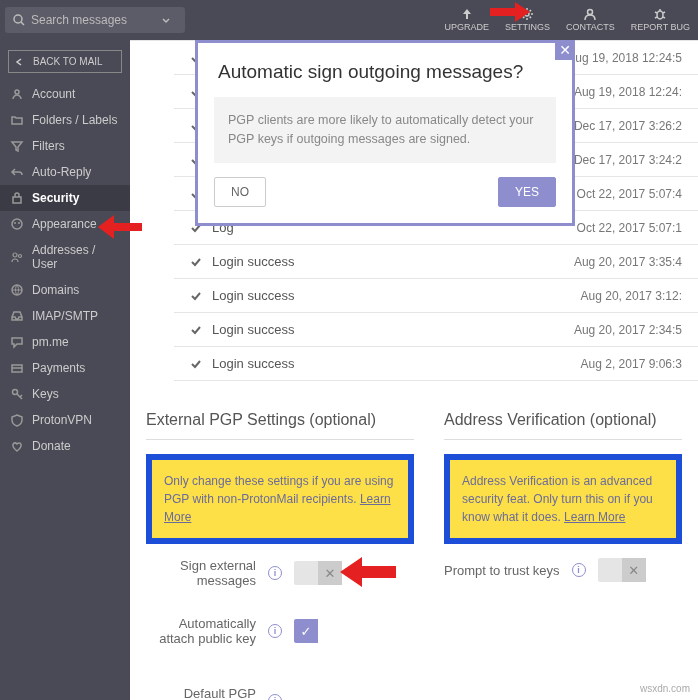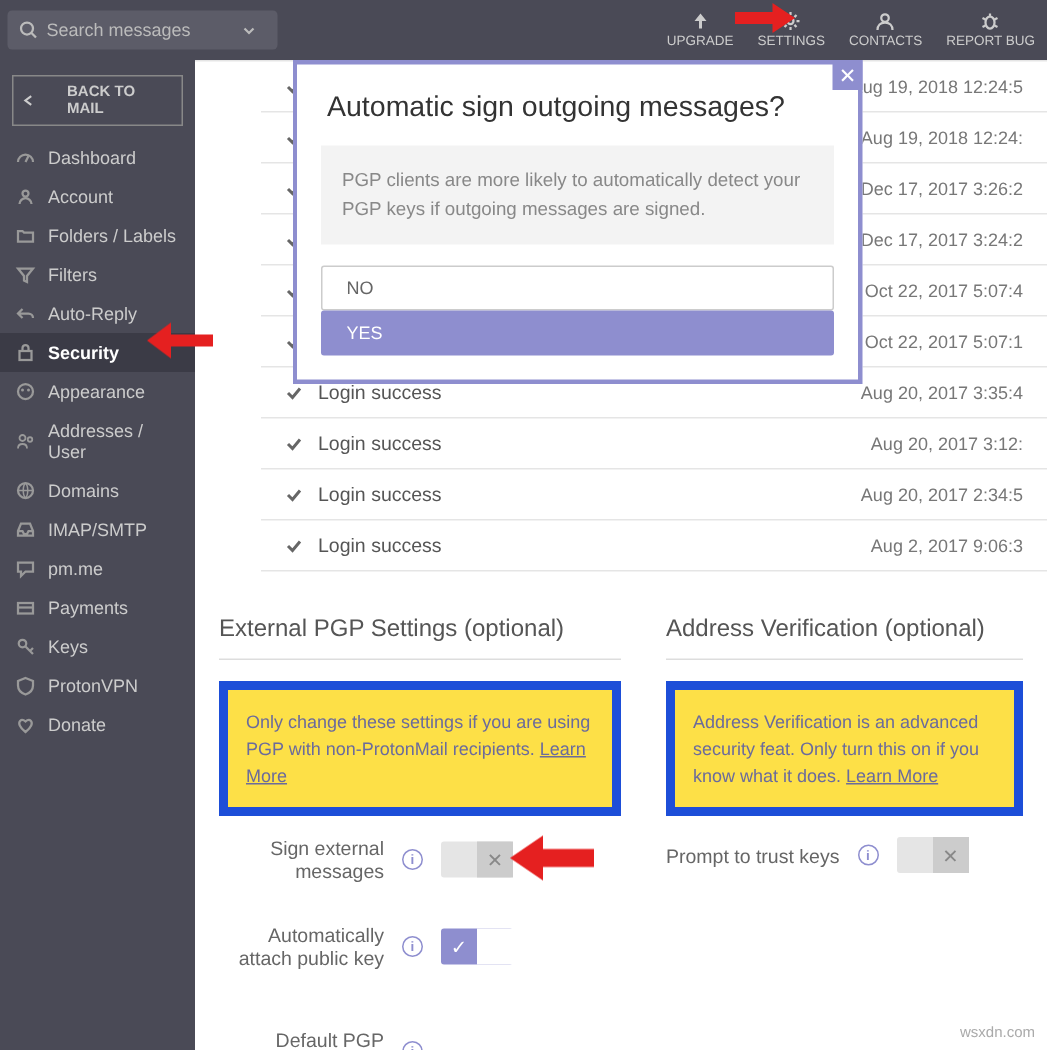--- a/index.html
+++ b/index.html
@@ -7,21 +7,21 @@
 .topbar { height: 40px; background: #4a4a56; display: flex; align-items: center; color: #fff; }
 .logo { width: 130px; padding-left: 10px; font-size: 15px; font-weight: 500; display: flex; align-items: center; gap: 4px; }
 .logo-icon { width: 16px; height: 16px; border: 1.5px solid #fff; border-radius: 3px 3px 0 0; border-bottom: none; position: relative; }
 .search { flex: 0 0 180px; background: #5c5c68; height: 26px; border-radius: 3px; display: flex; align-items: center; padding: 0 8px; color: #bbb; font-size: 12px; margin-left: 5px; justify-content: space-between; }
 .search svg { margin-right: 6px; }
 .topnav { margin-left: auto; display: flex; gap: 0; }
 .topnav-item { text-align: center; font-size: 9px; color: #ccc; padding: 4px 8px; line-height: 1.1; }
 .topnav-item svg { display: block; margin: 0 auto 2px; }
 .container { display: flex; height: calc(100% - 40px); }
 .sidebar { width: 130px; background: #4a4a56; color: #ccc; font-size: 12px; padding-top: 6px; }
-.back-btn { margin: 4px 8px 8px; border: 1px solid #888; padding: 5px 6px; font-size: 10px; font-weight: bold; display: flex; align-items: center; gap: 20px; }
+.back-btn { margin: 4px 8px 8px; border: 1px solid #888; padding: 5px 6px; font-size: 10px; font-weight: normal; display: flex; align-items: center; gap: 8px; }
 .nav-item { padding: 6px 10px; display: flex; align-items: center; gap: 8px; cursor: pointer; }
 .nav-item.active { background: #3b3b46; color: #fff; font-weight: bold; }
 .nav-item svg { flex-shrink: 0; }
 .main { flex: 1; background: #fff; overflow: auto; padding: 0; }
 .login-list { border-top: 1px solid #e5e5e5; padding-left: 44px; }
 .login-row { display: flex; align-items: center; padding: 9px 16px; border-bottom: 1px solid #e5e5e5; font-size: 13px; color: #555; }
 .login-row svg { margin-right: 10px; color: #888; }
 .login-row .date { margin-left: auto; color: #777; font-size: 12px; }
 .sections { display: flex; gap: 30px; padding: 30px 16px 10px; }
 .section { flex: 1; }
@@ -36,21 +36,21 @@
 .toggle .off { background: #ccc; color: #888; }
 .toggle.on { background: #8e8ecf; }
 .toggle.on .half:first-child { color: #fff; }
 .toggle.on .half:last-child { background: #fff; }
 .select { border: 1px solid #f9a8d4; padding: 5px 24px 5px 10px; font-size: 12px; color: #555; background: #fff; position: relative; min-width: 120px; margin-top: 27px; }
 .select::after { content: ''; position: absolute; right: 8px; top: 50%; border: 4px solid transparent; border-top-color: #888; transform: translateY(-2px); }
 .modal-overlay { position: absolute; top: 40px; left: 195px; width: 380px; background: #fff; border: 3px solid #8e8ecf; z-index: 100; }
 .modal-close { position: absolute; top: -3px; right: -3px; width: 20px; height: 20px; background: #8e8ecf; color: #fff; display: flex; align-items: center; justify-content: center; font-size: 14px; cursor: pointer; }
 .modal-title { font-size: 19px; font-weight: 400; color: #333; padding: 18px 20px 14px; }
 .modal-body { background: #f3f3f3; margin: 0 16px; padding: 14px; font-size: 12.5px; color: #888; line-height: 1.5; }
-.modal-footer { display: flex; justify-content: space-between; padding: 14px 16px 16px; flex-direction: column; }
+.modal-footer { display: flex; justify-content: space-between; padding: 14px 16px 16px; }
 .btn { padding: 7px 16px; font-size: 12px; border-radius: 2px; cursor: pointer; }
 .btn-no { background: #fff; border: 1px solid #ccc; color: #666; }
 .btn-yes { background: #8e8ecf; border: 1px solid #8e8ecf; color: #fff; }
 .arrow { position: absolute; z-index: 200; }
 .arrow-red { fill: #e52020; }
 .watermark { position: absolute; bottom: 6px; right: 8px; font-size: 10px; color: #aaa; z-index: 50; }
 </style>
 </head>
 <body>
 
@@ -88,27 +88,20 @@
   <div class="sidebar">
     <div class="back-btn">
       <svg width="10" height="10" viewBox="0 0 10 10">
           <path d="M6 2L2 5l4 3" fill="none" stroke="#ccc" stroke-width="1.5"></path>
         </svg>
       <span>BACK TO MAIL</span>
     </div>
     <div id="sidebar-items">
         <div class="nav-item">
           <svg width="14" height="14" viewBox="0 0 14 14" style="color:#999">
-            <path d="M2 10a5 5 0 0110 0" fill="none" stroke="currentColor" stroke-width="1.5"></path>
-            <line x1="7" y1="10" x2="9" y2="6" stroke="currentColor" stroke-width="1.5"></line>
-          </svg>
-          <span>Dashboard</span>
-        </div>
-        <div class="nav-item">
-          <svg width="14" height="14" viewBox="0 0 14 14" style="color:#999">
             <circle cx="7" cy="5" r="2" fill="none" stroke="currentColor" stroke-width="1.5"></circle>
             <path d="M3 12c0-2 2-4 4-4s4 2 4 4" fill="none" stroke="currentColor" stroke-width="1.5"></path>
           </svg>
           <span>Account</span>
         </div>
         <div class="nav-item">
           <svg width="14" height="14" viewBox="0 0 14 14" style="color:#999">
             <path d="M2 4h3l1 1h6v6H2z" fill="none" stroke="currentColor" stroke-width="1.5"></path>
           </svg>
           <span>Folders / Labels</span>

